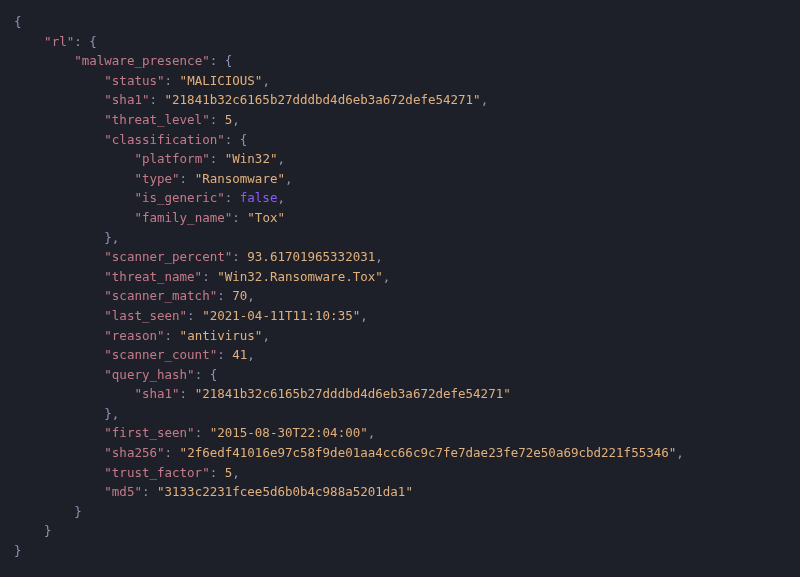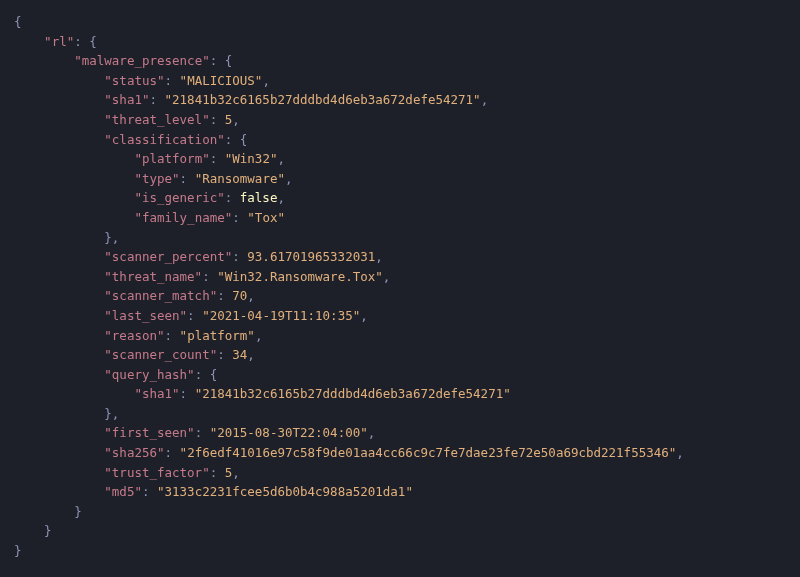--- a/index.html
+++ b/index.html
@@ -15,43 +15,43 @@
   }
   pre {
     margin: 0;
     padding: 12px 14px;
     white-space: pre;
   }
   .p  { color: #8e95b6; }  
   .k  { color: #c57a8a; }  
   .s  { color: #e2b07c; }  
   .n  { color: #e2b07c; }  
-  .b  { color: #fef9c3; }  
+  .b  { color: #8b5cf6; }  
 </style>
 </head>
 <body>
 
 <pre><span class="p">{</span>
     <span class="k">"rl"</span><span class="p">: {</span>
         <span class="k">"malware_presence"</span><span class="p">: {</span>
             <span class="k">"status"</span><span class="p">: </span><span class="s">"<span>MALICIOUS</span>"</span><span class="p">,</span>
             <span class="k">"sha1"</span><span class="p">: </span><span class="s">"<span>21841b32c6165b27dddbd4d6eb3a672defe54271</span>"</span><span class="p">,</span>
             <span class="k">"threat_level"</span><span class="p">: </span><span class="n">5</span><span class="p">,</span>
             <span class="k">"classification"</span><span class="p">: {</span>
                 <span class="k">"platform"</span><span class="p">: </span><span class="s">"<span>Win32</span>"</span><span class="p">,</span>
                 <span class="k">"type"</span><span class="p">: </span><span class="s">"<span>Ransomware</span>"</span><span class="p">,</span>
                 <span class="k">"is_generic"</span><span class="p">: </span><span class="b">false</span><span class="p">,</span>
                 <span class="k">"family_name"</span><span class="p">: </span><span class="s">"<span>Tox</span>"</span>
             <span class="p">},</span>
             <span class="k">"scanner_percent"</span><span class="p">: </span><span class="n">93.61701965332031</span><span class="p">,</span>
             <span class="k">"threat_name"</span><span class="p">: </span><span class="s">"<span>Win32.Ransomware.Tox</span>"</span><span class="p">,</span>
             <span class="k">"scanner_match"</span><span class="p">: </span><span class="n">70</span><span class="p">,</span>
-            <span class="k">"last_seen"</span><span class="p">: </span><span class="s">"<span>2021-04-19T11:10:35</span>"</span><span class="p">,</span>
-            <span class="k">"reason"</span><span class="p">: </span><span class="s">"<span>platform</span>"</span><span class="p">,</span>
-            <span class="k">"scanner_count"</span><span class="p">: </span><span class="n">34</span><span class="p">,</span>
+            <span class="k">"last_seen"</span><span class="p">: </span><span class="s">"<span>2021-04-11T11:10:35</span>"</span><span class="p">,</span>
+            <span class="k">"reason"</span><span class="p">: </span><span class="s">"<span>antivirus</span>"</span><span class="p">,</span>
+            <span class="k">"scanner_count"</span><span class="p">: </span><span class="n">41</span><span class="p">,</span>
             <span class="k">"query_hash"</span><span class="p">: {</span>
                 <span class="k">"sha1"</span><span class="p">: </span><span class="s">"<span>21841b32c6165b27dddbd4d6eb3a672defe54271</span>"</span>
             <span class="p">},</span>
             <span class="k">"first_seen"</span><span class="p">: </span><span class="s">"<span>2015-08-30T22:04:00</span>"</span><span class="p">,</span>
             <span class="k">"sha256"</span><span class="p">: </span><span class="s">"<span>2f6edf41016e97c58f9de01aa4cc66c9c7fe7dae23fe72e50a69cbd221f55346</span>"</span><span class="p">,</span>
             <span class="k">"trust_factor"</span><span class="p">: </span><span class="n">5</span><span class="p">,</span>
             <span class="k">"md5"</span><span class="p">: </span><span class="s">"<span>3133c2231fcee5d6b0b4c988a5201da1</span>"</span>
         <span class="p">}</span>
     <span class="p">}</span>
 <span class="p">}</span></pre>

